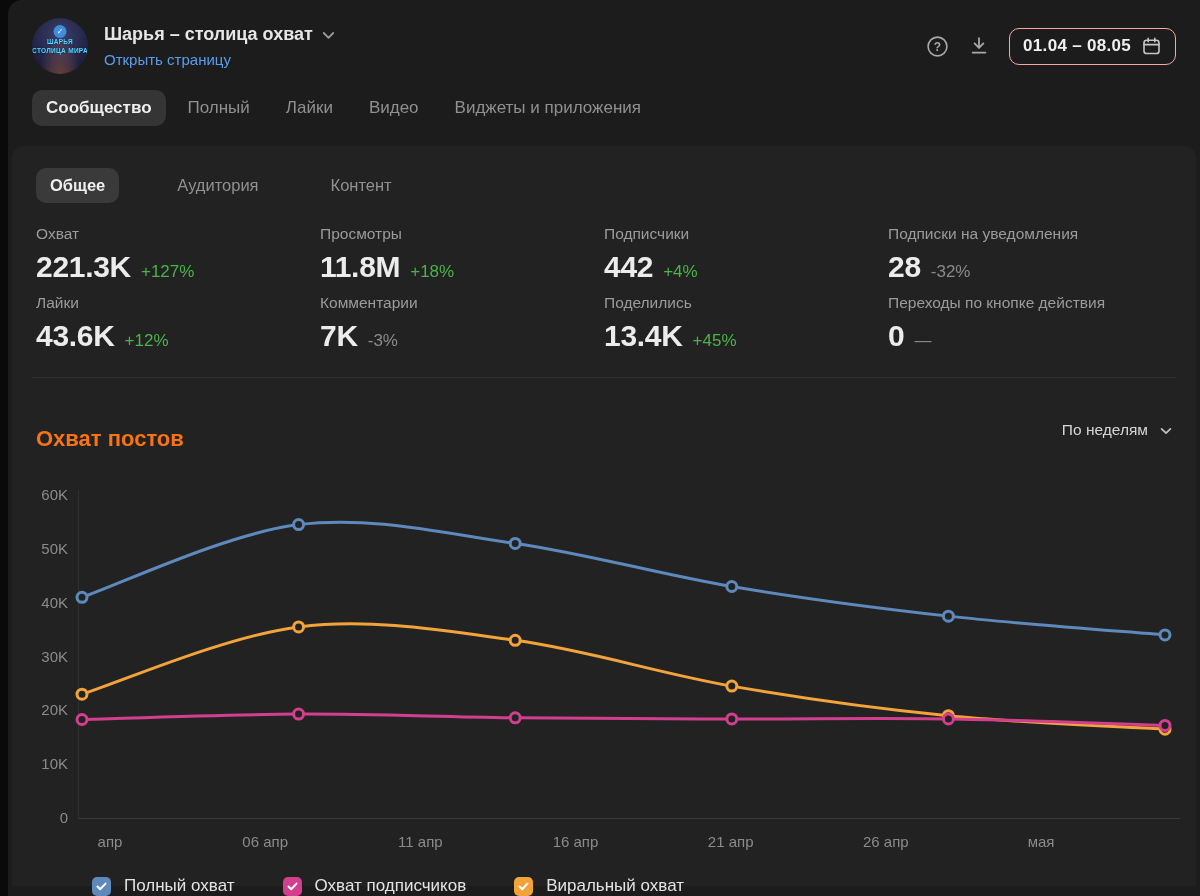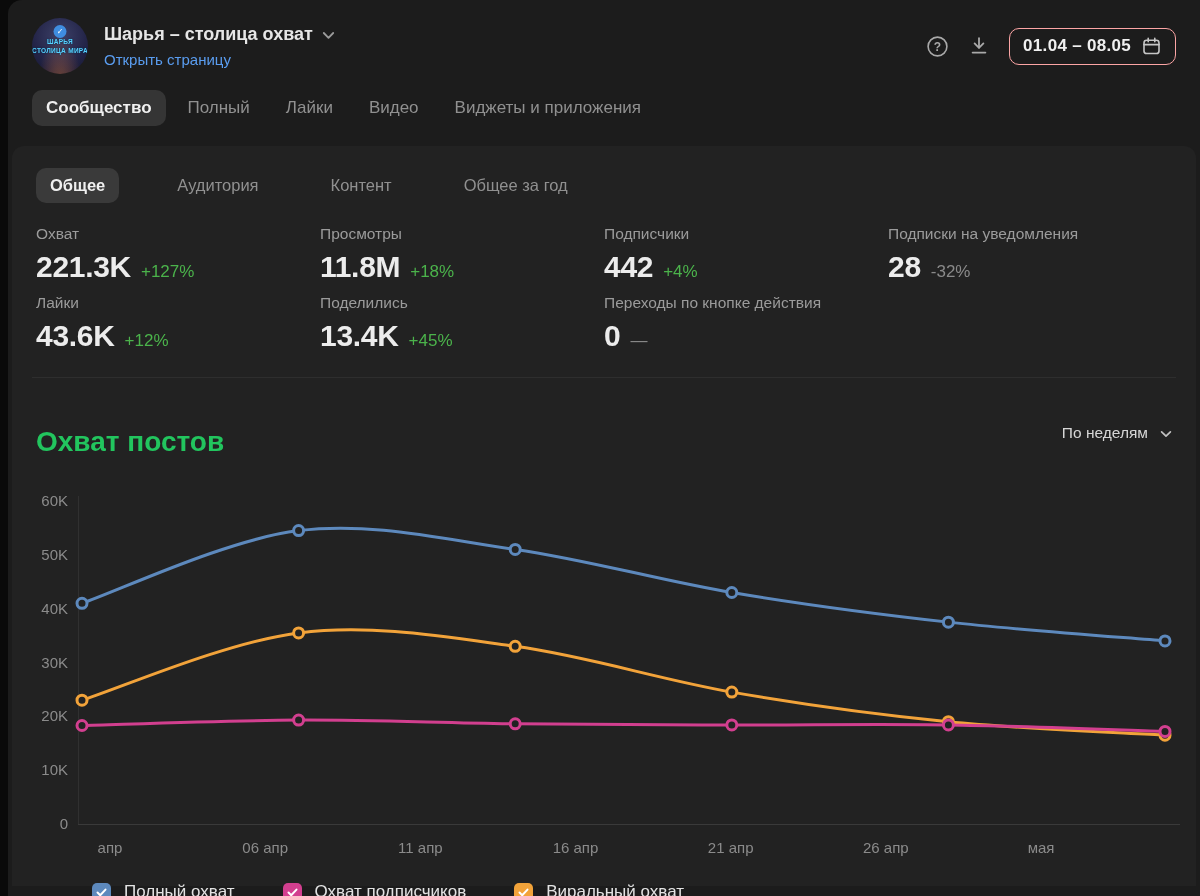--- a/index.html
+++ b/index.html
@@ -39,21 +39,21 @@
     padding:0 24px;margin-top:22px;}
   .stat-label{color:#9b9b9b;font-size:15.5px;margin-bottom:7px;}
   .stat-value-row{display:flex;align-items:baseline;gap:10px;}
   .stat-value{color:#ececec;font-size:30px;font-weight:700;letter-spacing:-.3px;}
   .stat-delta{font-size:17px;}
   .stat-delta.up{color:#4bb34b;}
   .stat-delta.down,.stat-delta.none{color:#8a8a8a;}
   .divider{height:1px;background:#2e2e2e;margin:24px 20px 0 20px;}
   
   .chart-head{display:flex;justify-content:space-between;align-items:center;padding:16px 24px 0 24px;}
-  .chart-title{color:#22c55e;font-size:28px;font-weight:700;margin-top:32px;}
+  .chart-title{color:#f97316;font-size:22px;font-weight:700;margin-top:32px;}
   .chart-sub{color:#9a9a9a;font-size:16px;margin-top:7px;}
   .range-select{display:flex;align-items:center;gap:12px;color:#d6d6d6;font-size:15.5px;
     cursor:pointer;padding-top:14px;white-space:nowrap;}
   
   .chart-wrap{margin-top:26px;}
   .chart-wrap svg{display:block;}
   .tick{fill:#8b8b8b;font-size:15px;font-family:"Liberation Sans","DejaVu Sans",sans-serif;}
   
   .legend{display:flex;align-items:center;gap:48px;padding-left:80px;margin-top:18px;}
   .legend-item{display:flex;align-items:center;gap:13px;color:#e3e3e3;font-size:17px;cursor:pointer;}
@@ -118,21 +118,20 @@
       <div class="tab">Лайки</div>
       <div class="tab">Видео</div>
       <div class="tab">Виджеты и приложения</div>
     </div>
 
   <div class="card">
     <div class="tabs subtabs" id="secondary-tabs">
         <div class="tab active">Общее</div>
         <div class="tab">Аудитория</div>
         <div class="tab">Контент</div>
-        <div class="tab">Общее за год</div>
       </div>
 
     <div class="stats-grid" id="stats-grid">
         <div>
           <div class="stat-label">Охват</div>
           <div class="stat-value-row">
             <span class="stat-value">221.3K</span>
             <span class="stat-delta up">+127%</span>
           </div>
         </div>
@@ -155,20 +154,27 @@
           <div class="stat-value-row">
             <span class="stat-value">28</span>
             <span class="stat-delta down">-32%</span>
           </div>
         </div>
         <div>
           <div class="stat-label">Лайки</div>
           <div class="stat-value-row">
             <span class="stat-value">43.6K</span>
             <span class="stat-delta up">+12%</span>
+          </div>
+        </div>
+        <div>
+          <div class="stat-label">Комментарии</div>
+          <div class="stat-value-row">
+            <span class="stat-value">7K</span>
+            <span class="stat-delta down">-3%</span>
           </div>
         </div>
         <div>
           <div class="stat-label">Поделились</div>
           <div class="stat-value-row">
             <span class="stat-value">13.4K</span>
             <span class="stat-delta up">+45%</span>
           </div>
         </div>
         <div>

